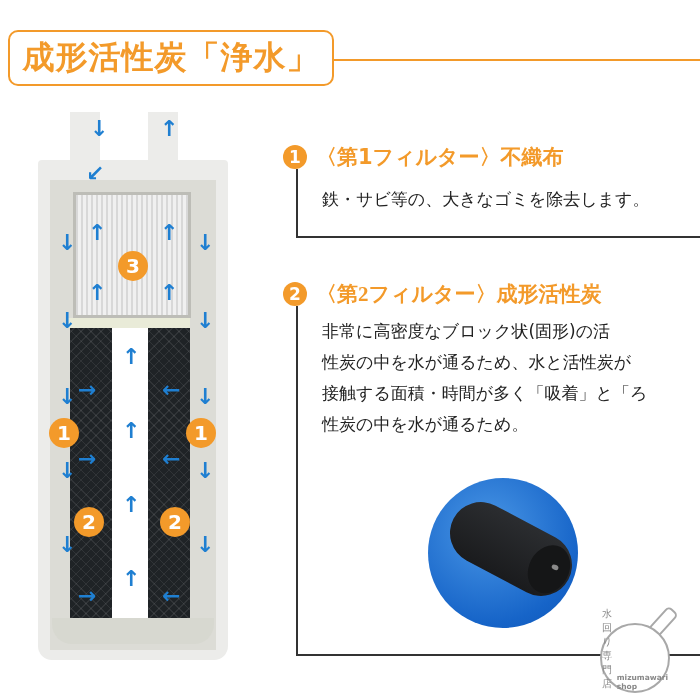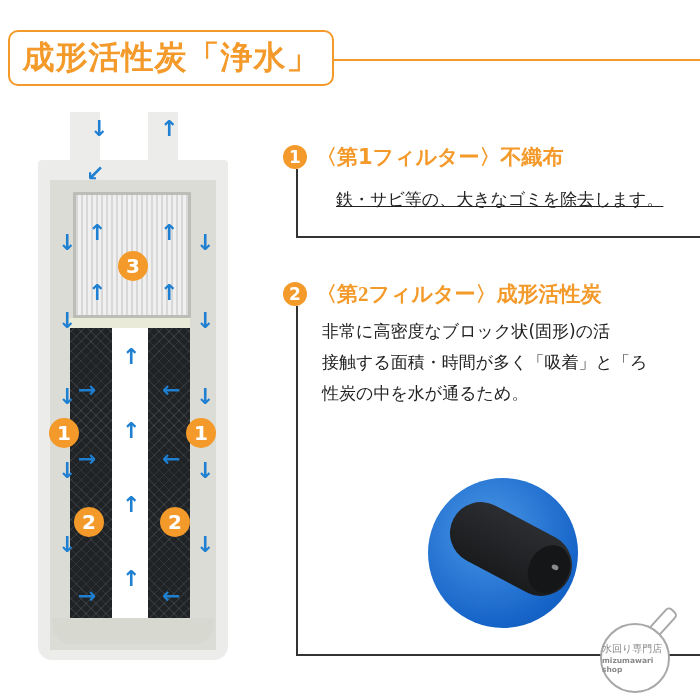--- a/index.html
+++ b/index.html
@@ -18,21 +18,21 @@
   .cart-inner{left:50px;top:180px;width:166px;height:470px;background:#dcdcd6;}
   .nonwoven{left:73px;top:192px;width:112px;height:120px;background:repeating-linear-gradient(90deg,#d8d8d8 0 2px,#f0f0f0 2px 5px);border:3px solid #bdbdb7;}
   .carbon{background-color:#1f2326;background-image:repeating-linear-gradient(45deg,rgba(255,255,255,0.08) 0 1px,transparent 1px 7px),repeating-linear-gradient(-45deg,rgba(255,255,255,0.08) 0 1px,transparent 1px 7px);}
   .channel{left:112px;top:328px;width:36px;height:290px;background:#ffffff;}
   .arrow{position:absolute;color:#1f7fd1;font-size:22px;font-weight:bold;line-height:1;}
   .badge-o{position:absolute;width:30px;height:30px;border-radius:50%;background:#f39a2a;color:#fff;font-weight:bold;font-size:20px;display:flex;align-items:center;justify-content:center;}
   .photo{left:428px;top:478px;width:150px;height:150px;border-radius:50%;background:radial-gradient(circle at 40% 35%,#4a97e6,#1664c8 70%,#0f55b5);overflow:hidden;}
   .roll{position:absolute;left:18px;top:40px;width:130px;height:62px;background:linear-gradient(180deg,#2b2d30,#1a1b1d);border-radius:31px;transform:rotate(28deg);}
   .roll-end{position:absolute;right:2px;top:6px;width:40px;height:50px;border-radius:50%;background:#151617;}
   .roll-hole{position:absolute;right:14px;top:24px;width:7px;height:5px;border-radius:50%;background:#8a8a8a;}
-  .wm{left:600px;top:623px;width:66px;height:66px;border:2px solid #a8a8a8;border-radius:50%;display:flex;flex-direction:column;align-items:flex-start;justify-content:center;}
+  .wm{left:600px;top:623px;width:66px;height:66px;border:2px solid #a8a8a8;border-radius:50%;display:flex;flex-direction:row;align-items:flex-end;justify-content:center;}
   .wm-handle{left:656px;top:606px;width:10px;height:28px;border:2px solid #a8a8a8;border-radius:5px;transform:rotate(42deg);background:#fff;}
   .wm-jp{color:#888;font-size:10px;}
   .wm-en{color:#888;font-size:7.5px;font-weight:bold;}
 </style>
 </head>
 <body>
 
 <div class="abs title-box">
   <span class="title-text">成形活性炭「浄水」</span>
 </div>
@@ -80,28 +80,29 @@
 
   <div class="badge-o" style="left:118px;top:251px;">3</div>
   <div class="badge-o" style="left:49px;top:418px;">1</div>
   <div class="badge-o" style="left:186px;top:418px;">1</div>
   <div class="badge-o" style="left:74px;top:507px;">2</div>
   <div class="badge-o" style="left:160px;top:507px;">2</div>
 </div>
 
 <div class="abs num-badge" style="left:283px;top:145px;">1</div>
 <div class="abs sec-title" style="left:316px;top:143px;">〈第1フィルター〉不織布</div>
-<div class="abs sec-body" style="left:336px;top:184px;text-decoration:underline;">鉄・サビ等の、大きなゴミを除去します。</div>
+<div class="abs sec-body" style="left:322px;top:184px;">鉄・サビ等の、大きなゴミを除去します。</div>
 <div class="abs bracket-v" style="left:296px;top:169px;height:68px;"></div>
 <div class="abs bracket-h" style="left:296px;top:236px;width:404px;"></div>
 
 <div class="abs num-badge" style="left:283px;top:282px;">2</div>
 <div class="abs sec-title" style="left:316px;top:280px;font-family:Liberation Serif, serif;">〈第2フィルター〉成形活性炭</div>
 <div class="abs sec-body" style="left:322px;top:316px;">
   <div>非常に高密度なブロック状(固形)の活</div>
+  <div>性炭の中を水が通るため、水と活性炭が</div>
   <div>接触する面積・時間が多く「吸着」と「ろ</div>
   <div>性炭の中を水が通るため。</div>
 </div>
 <div class="abs bracket-v" style="left:296px;top:306px;height:349px;"></div>
 <div class="abs bracket-h" style="left:296px;top:654px;width:404px;"></div>
 
 <div class="abs photo">
   <div class="roll">
     <div class="roll-end"></div>
     <div class="roll-hole"></div>

